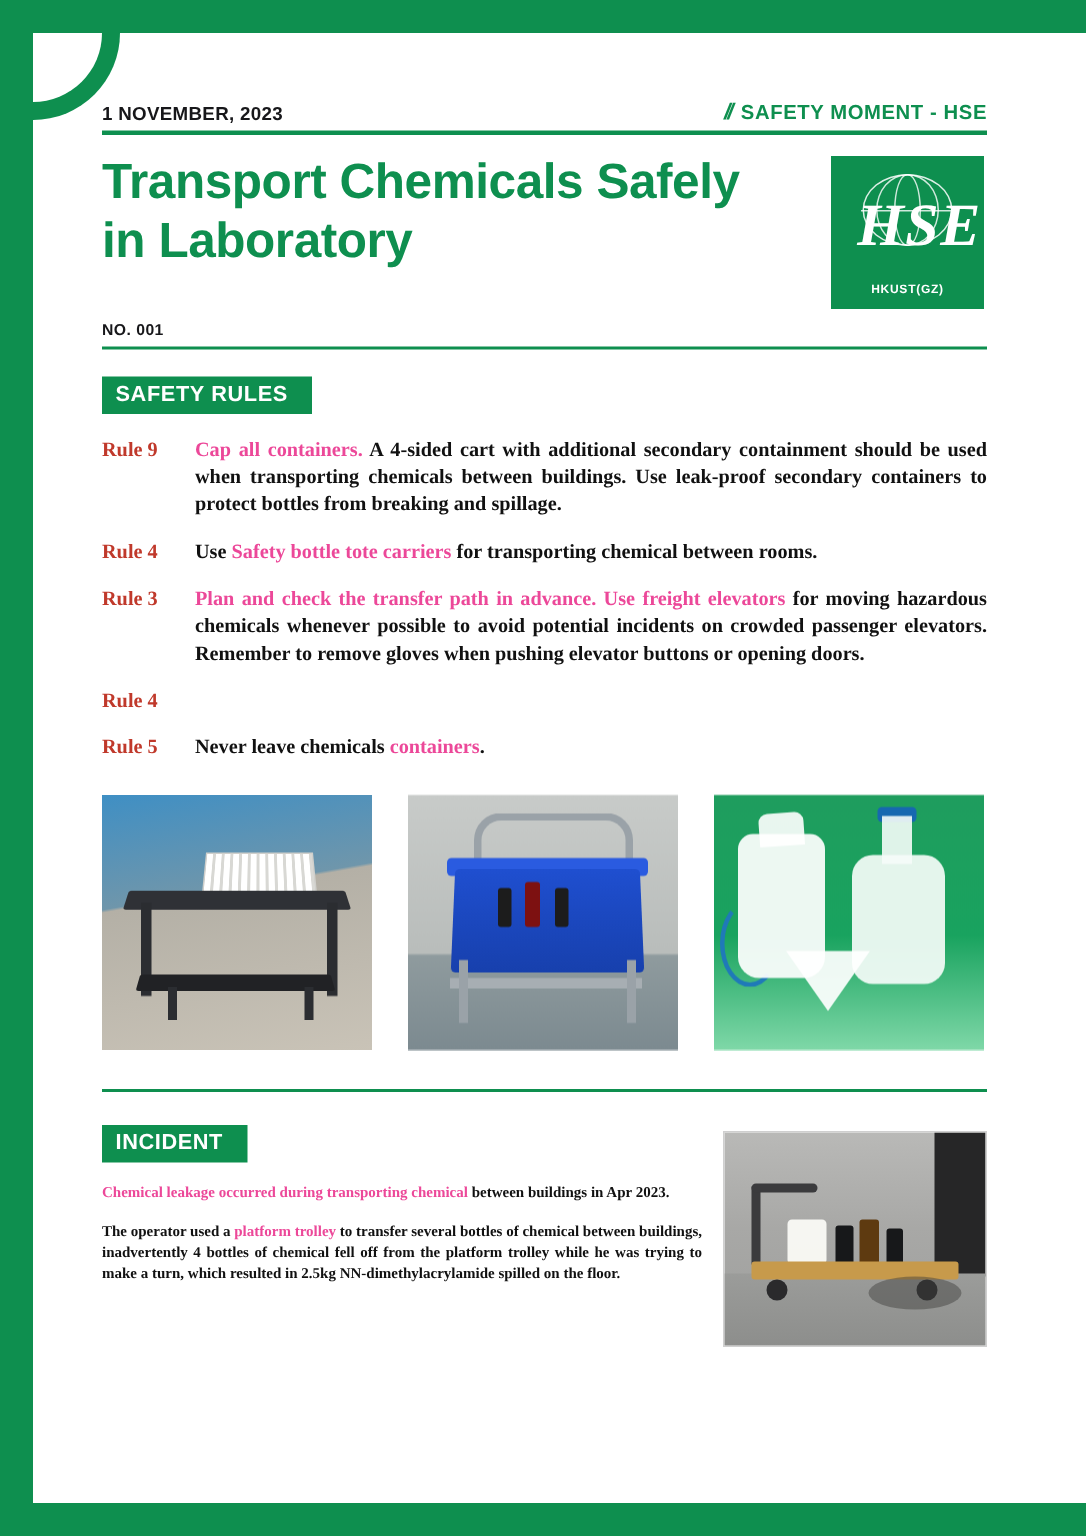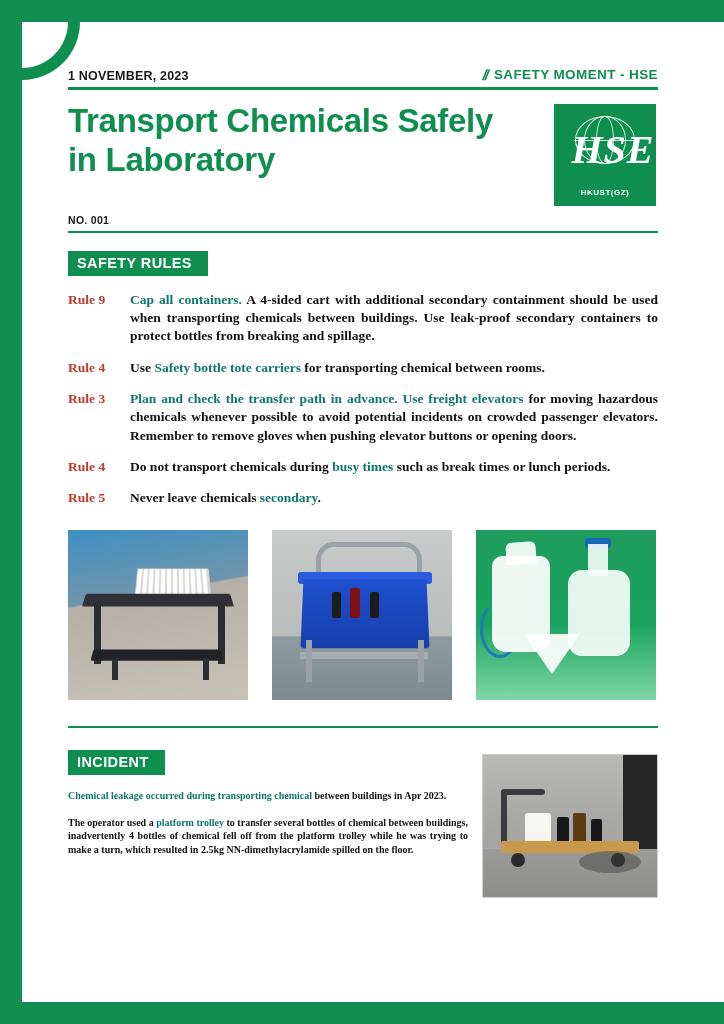--- a/index.html
+++ b/index.html
@@ -198,21 +198,21 @@
   }
   .rule-text {
     flex: 1;
     font-size: 13.5px;
     line-height: 1.36;
     color: #111111;
     text-align: justify;
     font-weight: bold;
   }
   .hl {
-    color: #0f766e;
+    color: #ec4899;
   }
   
   .photos {
     display: flex;
     gap: 24px;
     margin-top: 22px;
   }
   .photo {
     width: 180px;
     height: 170px;
@@ -338,25 +338,24 @@
         <div class="rule-item">
           <div class="rule-label">Rule 4</div>
           <div class="rule-text"><span>Use </span><span class="hl">Safety bottle tote carriers</span><span> for transporting chemical between rooms.</span></div>
         </div>
         <div class="rule-item">
           <div class="rule-label">Rule 3</div>
           <div class="rule-text"><span class="hl">Plan and check the transfer path in advance. Use freight elevators</span><span> for moving hazardous chemicals whenever possible to avoid potential incidents on crowded passenger elevators. Remember to remove gloves when pushing elevator buttons or opening doors.</span></div>
         </div>
         <div class="rule-item">
           <div class="rule-label">Rule 4</div>
-          <div class="rule-text"><span>Do not transport chemicals during </span><span class="hl">busy times</span><span> such as break times or lunch periods.</span></div>
         </div>
         <div class="rule-item">
           <div class="rule-label">Rule 5</div>
-          <div class="rule-text"><span>Never leave chemicals </span><span class="hl">secondary</span><span>.</span></div>
+          <div class="rule-text"><span>Never leave chemicals </span><span class="hl">containers</span><span>.</span></div>
         </div>
       </div>
 
     <div class="photos">
       <div class="photo p1">
         <div class="rack"></div>
         <div class="cart-top"></div>
         <div class="leg1"></div>
         <div class="leg2"></div>
         <div class="cart-bot"></div>

